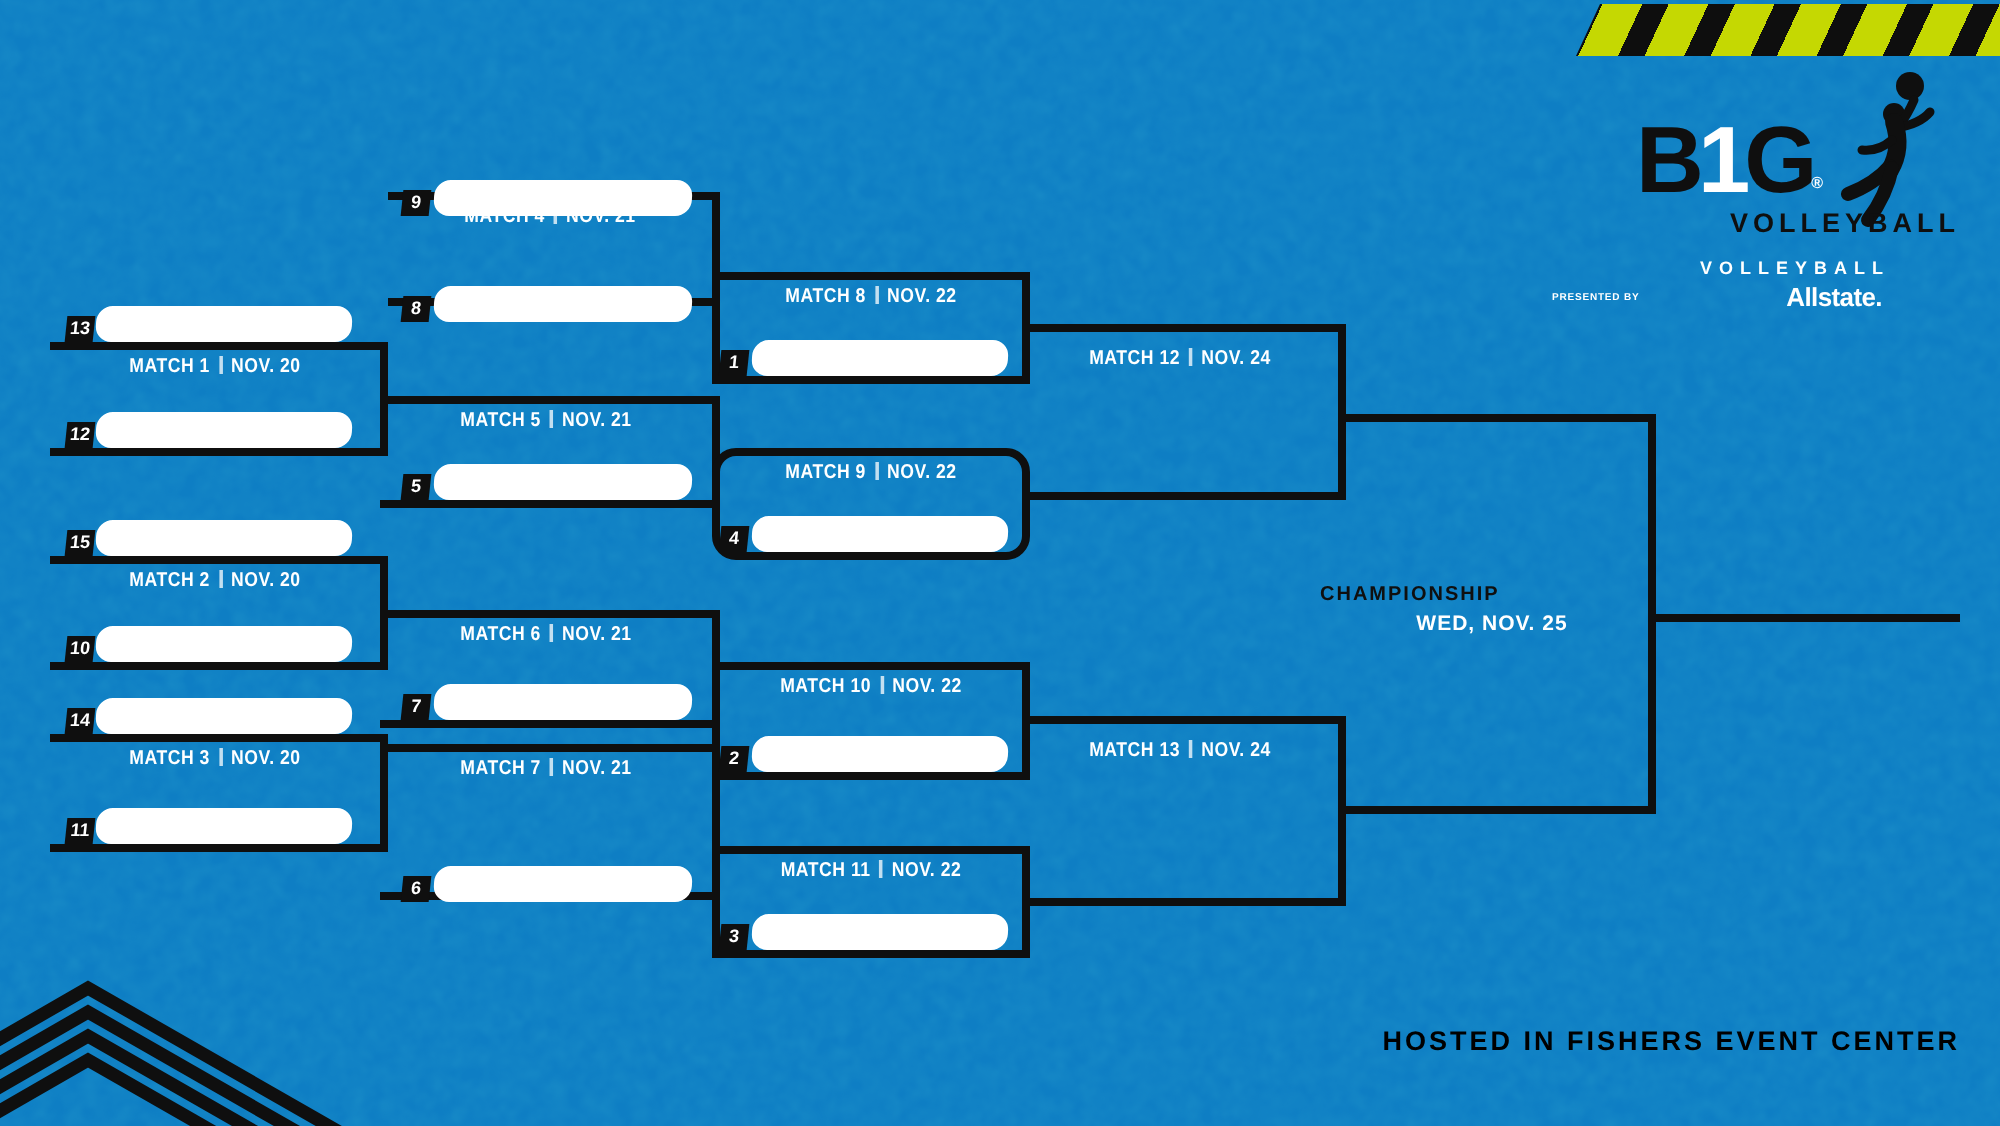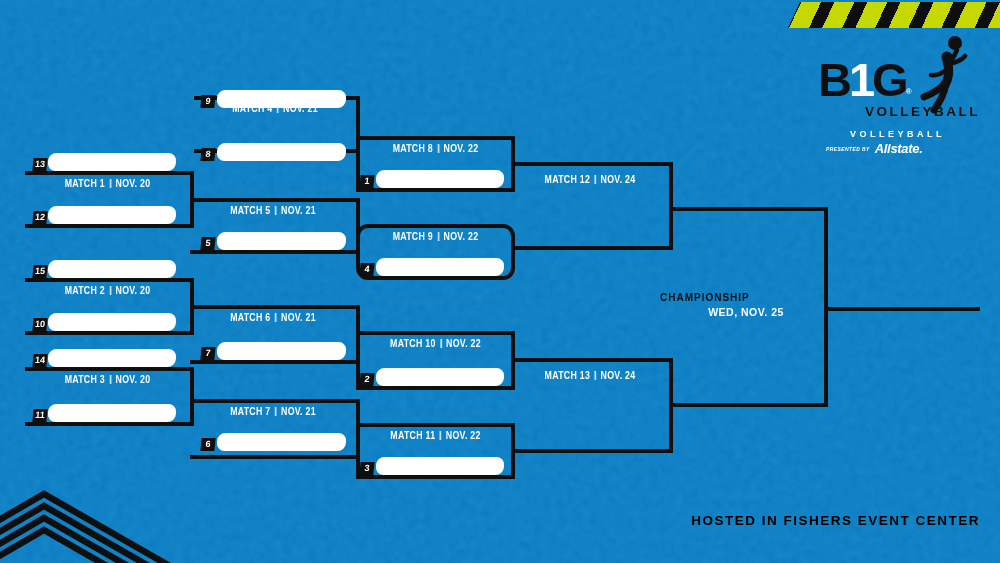--- a/index.html
+++ b/index.html
@@ -29,21 +29,21 @@
 
   
   .b1g{position:absolute;left:818px;top:56px;font-size:47px;font-weight:900;letter-spacing:-3px;
        color:#0f0f0f;line-height:1;}
   .b1g .one{color:#fff;}
   .b1g .reg{font-size:8px;letter-spacing:0;color:#fff;vertical-align:2px;font-weight:bold;}
   .volleyball{position:absolute;left:815px;top:104px;width:165px;text-align:right;color:#0f0f0f;
               font-size:13.5px;font-weight:900;letter-spacing:2.5px;}
   .tournament{position:absolute;left:815px;top:129px;width:165px;text-align:center;color:#fff;
               font-size:9px;font-weight:bold;letter-spacing:3.5px;}
-  .presented-row{position:absolute;left:826px;top:141px;width:165px;display:flex;align-items:center;justify-content:flex-start;gap:5px;font-style:italic;}
+  .presented-row{position:absolute;left:776px;top:141px;width:165px;display:flex;align-items:center;justify-content:space-between;gap:5px;}
   .presented{color:#fff;font-size:5px;font-weight:bold;letter-spacing:.4px;}
   .allstate{color:#fff;font-size:13px;font-weight:800;letter-spacing:-.3px;}
 
   .hazard{position:absolute;left:788px;top:2px;width:220px;height:26px;
           background:repeating-linear-gradient(115deg,#0e0e0e 0 12px,#c5d802 12px 30px);
           clip-path:polygon(12px 0,100% 0,100% 100%,0 100%);}
   .chevrons{position:absolute;left:0;top:462px;}
 
   .venue{position:absolute;right:20px;top:513px;color:#000000;font-size:13.5px;font-weight:bold;letter-spacing:1.5px;}
 </style>
@@ -72,21 +72,21 @@
 
   <div class="match no-left" style="left:194px;top:96px;width:166px;height:57px;">
     <div class="mlabel"><span>MATCH 4</span><span class="sep"></span><span>NOV. 21</span></div>
   </div>
   <div class="match no-left" style="left:190px;top:198px;width:170px;height:56px;">
     <div class="mlabel"><span>MATCH 5</span><span class="sep"></span><span>NOV. 21</span></div>
   </div>
   <div class="match no-left" style="left:190px;top:305px;width:170px;height:59px;">
     <div class="mlabel"><span>MATCH 6</span><span class="sep"></span><span>NOV. 21</span></div>
   </div>
-  <div class="match no-left" style="left:190px;top:399px;width:170px;height:60px;">
+  <div class="match no-left" style="left:190px;top:372px;width:170px;height:78px;">
     <div class="mlabel"><span>MATCH 7</span><span class="sep"></span><span>NOV. 21</span></div>
   </div>
 
   <div class="match" style="left:356px;top:136px;width:159px;height:56px;">
     <div class="mlabel"><span>MATCH 8</span><span class="sep"></span><span>NOV. 22</span></div>
   </div>
   <div class="match" style="left:356px;top:224px;width:159px;height:56px;border-radius:12px;">
     <div class="mlabel"><span>MATCH 9</span><span class="sep"></span><span>NOV. 22</span></div>
   </div>
   <div class="match" style="left:356px;top:331px;width:159px;height:59px;">

